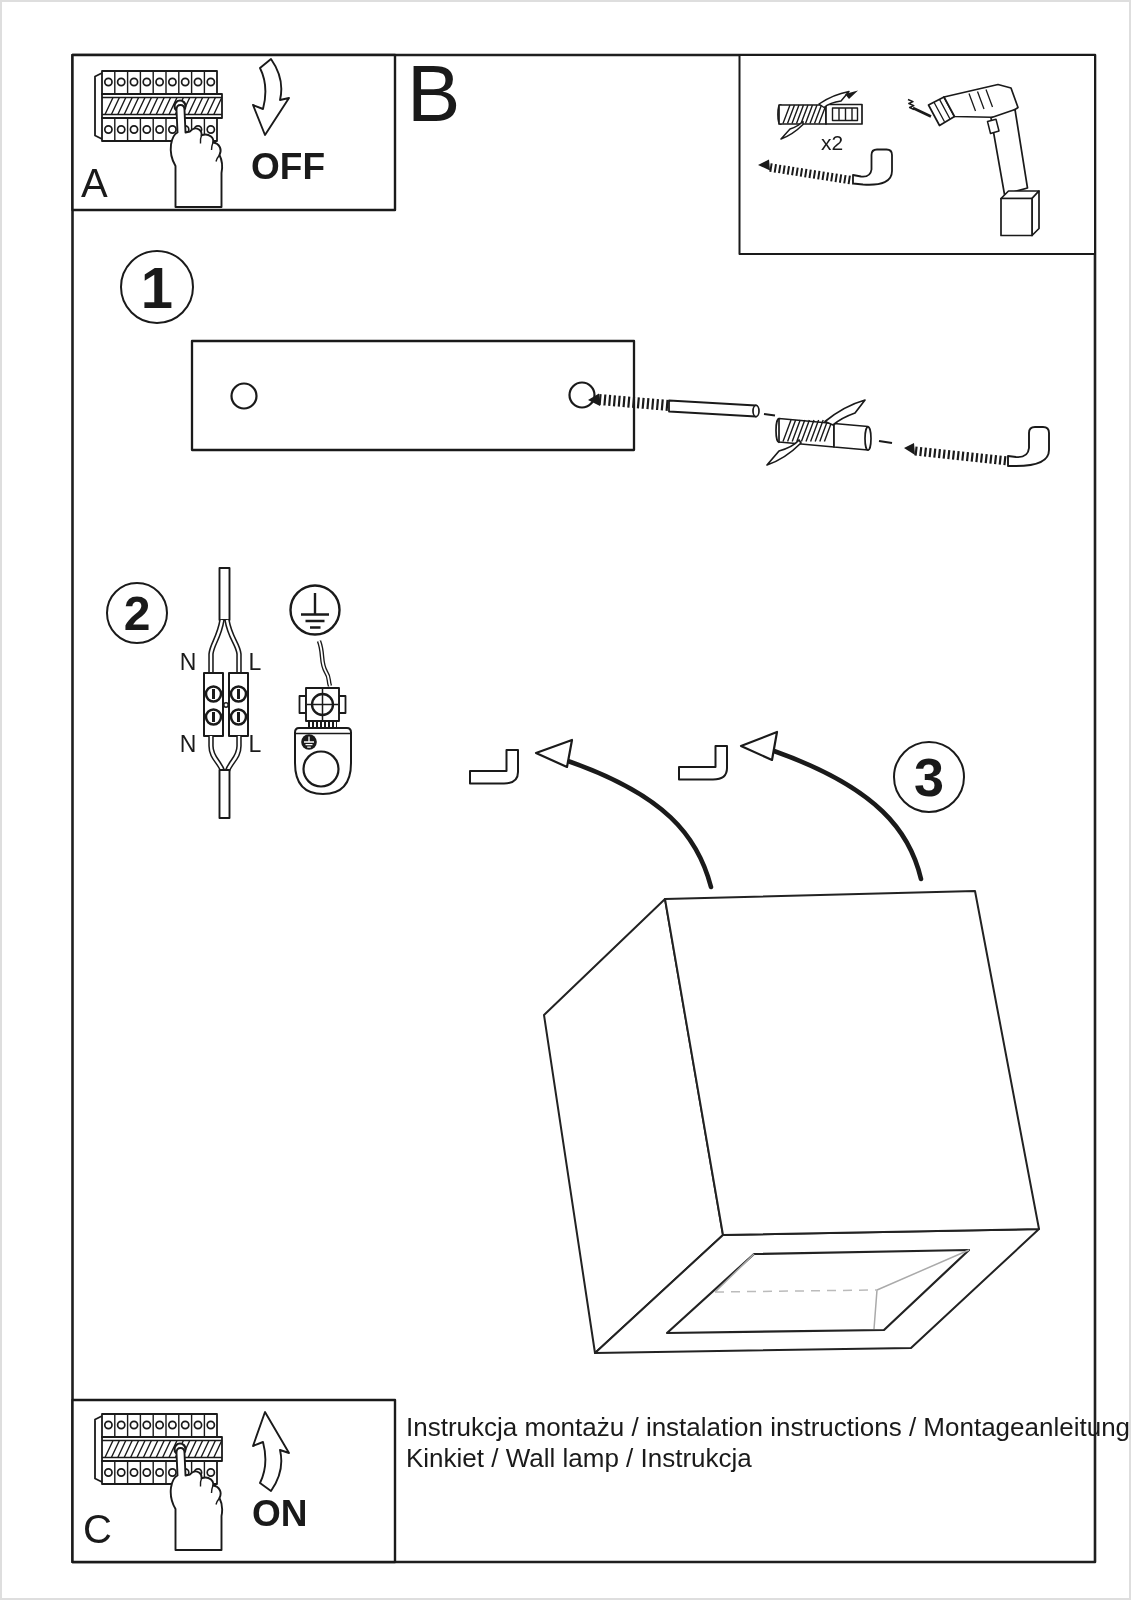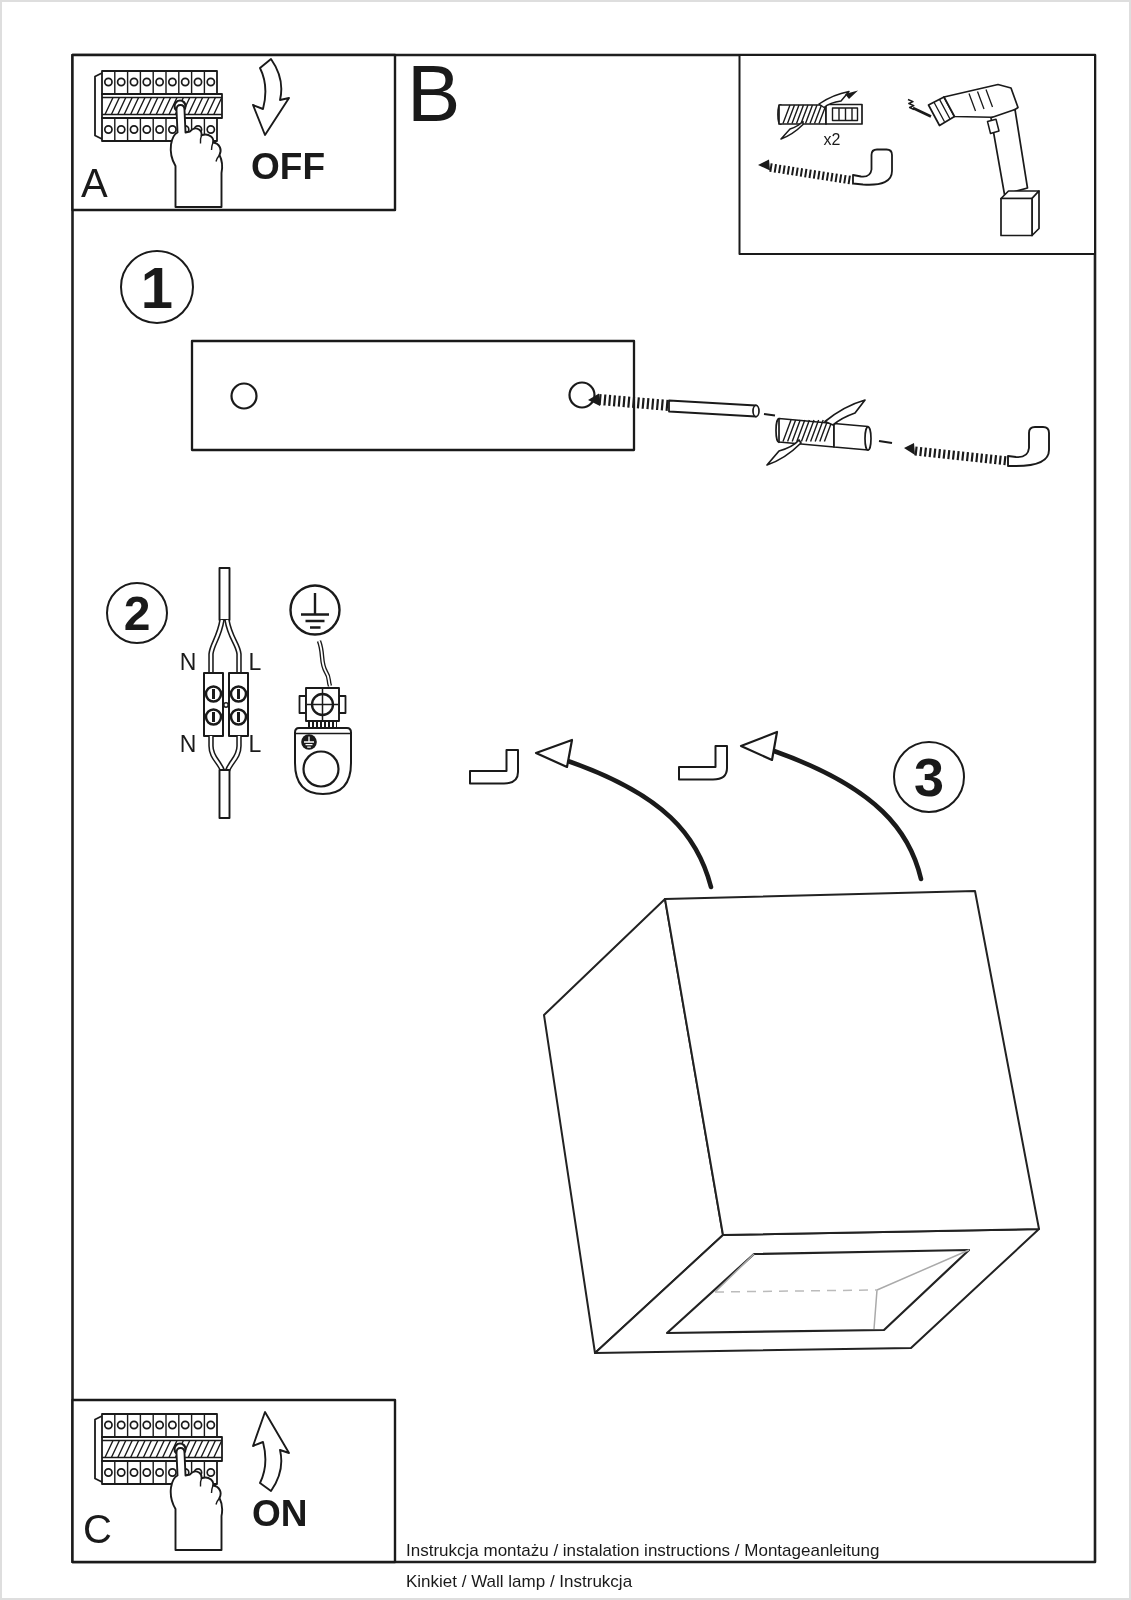--- a/index.html
+++ b/index.html
@@ -6,28 +6,28 @@
   .page{
     position:relative;width:1131px;height:1600px;background:#ffffff;
     margin:0 auto;box-sizing:border-box;border:2px solid #dedede;
     font-family:"Liberation Sans", sans-serif;color:#1a1a1a;overflow:hidden;
   }
   svg.art{position:absolute;left:0;top:0;width:1131px;height:1600px;}
   .txt{position:absolute;color:#1a1a1a;line-height:1;white-space:nowrap;}
   .letter{font-size:40px;}
   .big-letter{font-size:80px;}
   .state{font-size:37px;font-weight:bold;}
-  .small{font-size:16px;}
+  .small{font-size:21px;}
   .nl{font-size:23px;width:24px;text-align:center;}
   .badge{
     position:absolute;border:2.6px solid #1a1a1a;border-radius:50%;
     display:flex;align-items:center;justify-content:center;font-weight:bold;
     background:#fff;
   }
-  .footer{position:absolute;left:404px;top:1533px;font-size:17px;line-height:31px;white-space:nowrap;}
+  .footer{position:absolute;left:404px;top:1410px;font-size:26px;line-height:31px;white-space:nowrap;}
 </style>
 </head>
 <body>
 
 <div class="page">
 
 <svg class="art" viewBox="0 0 1131 1600" fill="none" stroke="#1a1a1a" stroke-linecap="butt" stroke-linejoin="round">
 
   <defs>
 

